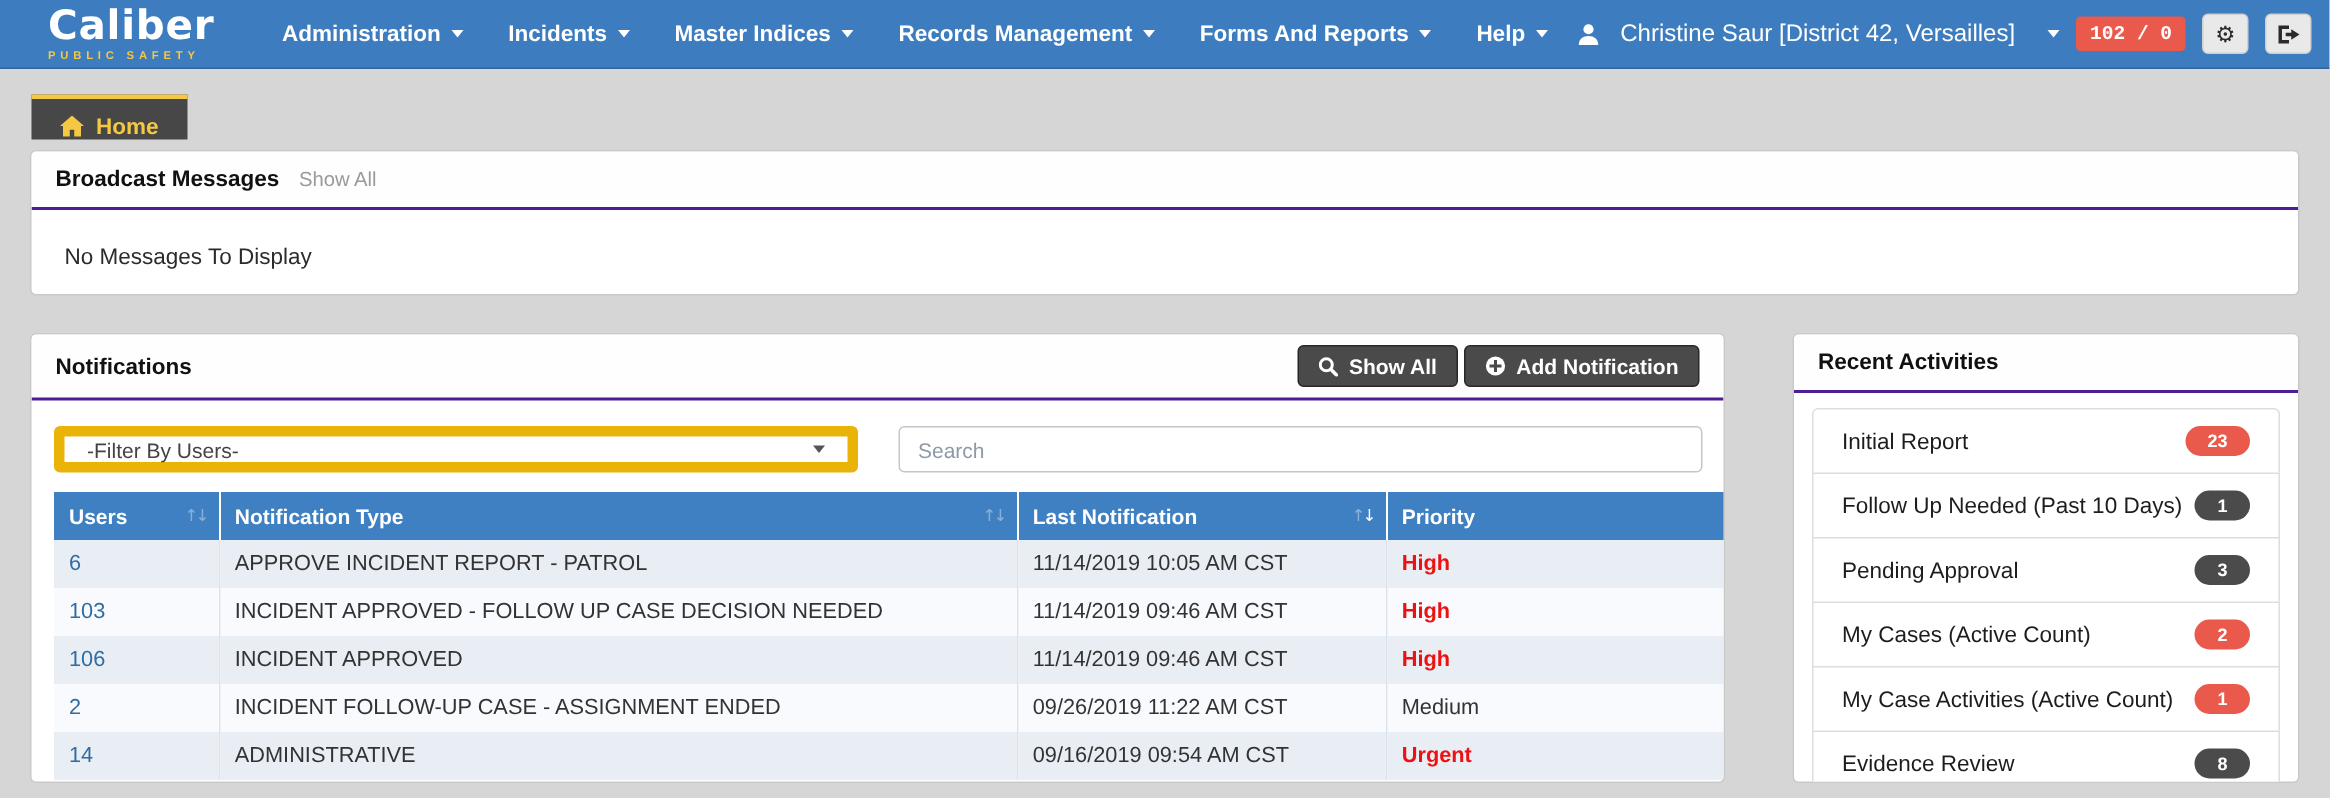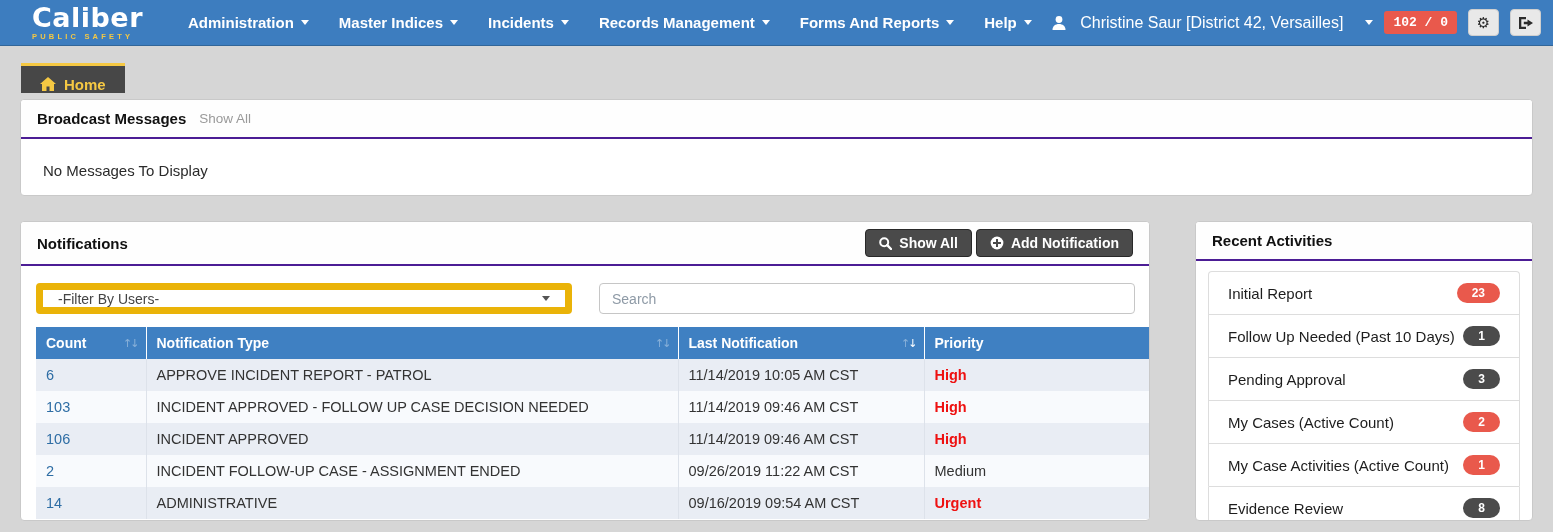--- a/index.html
+++ b/index.html
@@ -93,25 +93,25 @@
   <div class="brand">
     <span class="brand-name"><span>Caliber</span></span>
     <span class="brand-tag">PUBLIC SAFETY</span>
   </div>
   <div class="nav-menu">
     <div class="nav-item">
       <span>Administration</span>
         <span class="caret"></span>
     </div>
     <div class="nav-item">
+      <span>Incidents</span>
+        <span class="caret"></span>
+    </div>
+    <div class="nav-item">
       <span>Master Indices</span>
-        <span class="caret"></span>
-    </div>
-    <div class="nav-item">
-      <span>Incidents</span>
         <span class="caret"></span>
     </div>
     <div class="nav-item">
       <span>Records Management</span>
         <span class="caret"></span>
     </div>
     <div class="nav-item">
       <span>Forms And Reports</span>
         <span class="caret"></span>
     </div>
@@ -198,21 +198,21 @@
         <span>-Filter By Users-</span>
         <span class="select-caret"></span>
       </div>
       <input class="search-box" type="text" placeholder="Search" style="">
     </div>
 
     <table class="notif">
       <thead>
         <tr>
           <th class="col-count">
-            <span>Count</span>
+            <span>Users</span>
             <span class="sort">↑↓</span>
           </th>
           <th class="col-type">
             <span>Notification Type</span>
             <span class="sort">↑↓</span>
           </th>
           <th class="col-last">
             <span>Last Notification</span>
             <span class="sort">↑<span class="on">↓</span></span>
           </th>

